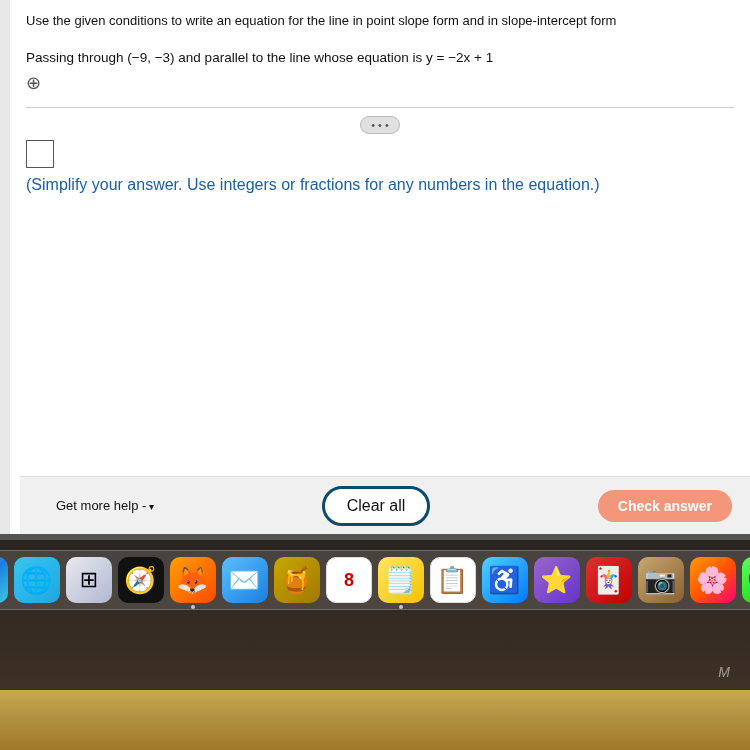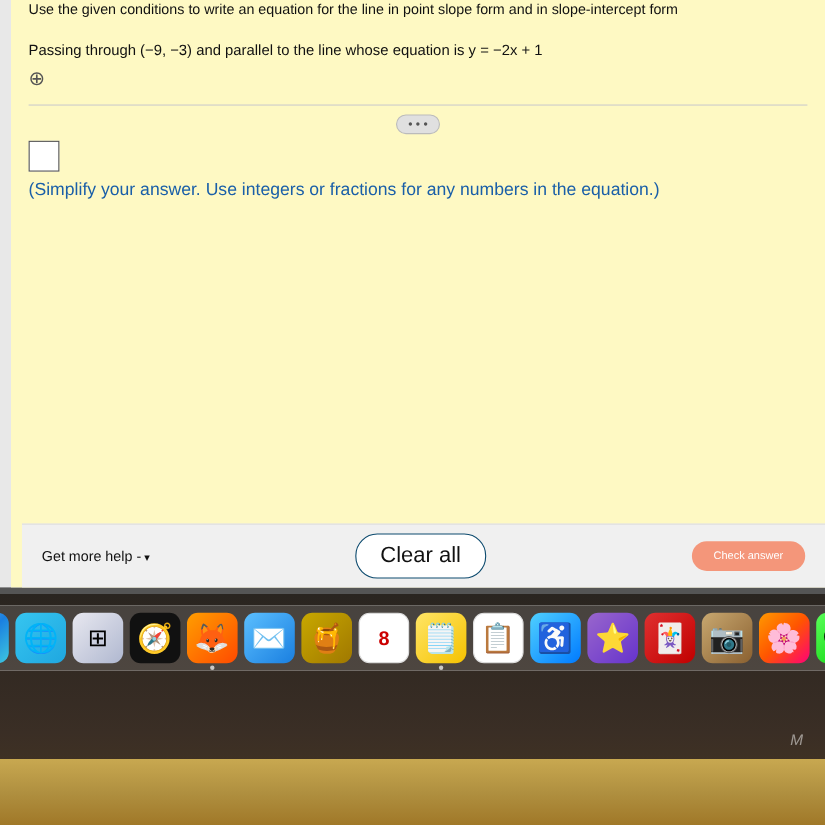--- a/index.html
+++ b/index.html
@@ -20,22 +20,22 @@
       background: #e8e8e8;
       border-bottom: 6px solid #555;
     }
 
     .content-area {
       position: absolute;
       top: 0;
       left: 10px;
       right: 0;
       bottom: 0;
-      background: #fef9c3;
-      padding: 0 16px;
+      background: #ffffff;
+      padding: 12px 16px;
     }
 
     .top-bar-text {
       font-size: 13px;
       color: #111;
       line-height: 1.4;
       margin-bottom: 4px;
     }
 
     .divider {
@@ -92,47 +92,48 @@
       align-items: center;
       justify-content: space-between;
       padding: 0 18px;
     }
 
     .get-more-help {
       font-size: 13px;
       color: #111;
       cursor: pointer;
       text-decoration: none;
+      margin-left: 18px;
     }
 
     .get-more-help::after {
       content: ' ▾';
       font-size: 10px;
     }
 
     .btn-clear {
       background: #fff;
-      border: 1px solid #0c4a6e;
+      border: 3px solid #0c4a6e;
       border-radius: 20px;
       padding: 8px 22px;
-      font-size: 20px;
+      font-size: 16px;
       color: #111;
       cursor: pointer;
       text-align: center;
     }
 
     .btn-check {
       background: #f4967a;
       border: none;
       border-radius: 20px;
       padding: 8px 20px;
-      font-size: 10px;
+      font-size: 14px;
       color: #fff;
       cursor: pointer;
-      font-weight: 400;
+      font-weight: 700;
     }
 
     
     .dock-area {
       position: absolute;
       top: 540px;
       left: 0;
       width: 750px;
       height: 210px;
       background: linear-gradient(180deg, #2a2520 0%, #3a2e25 60%, #4a3820 100%);

